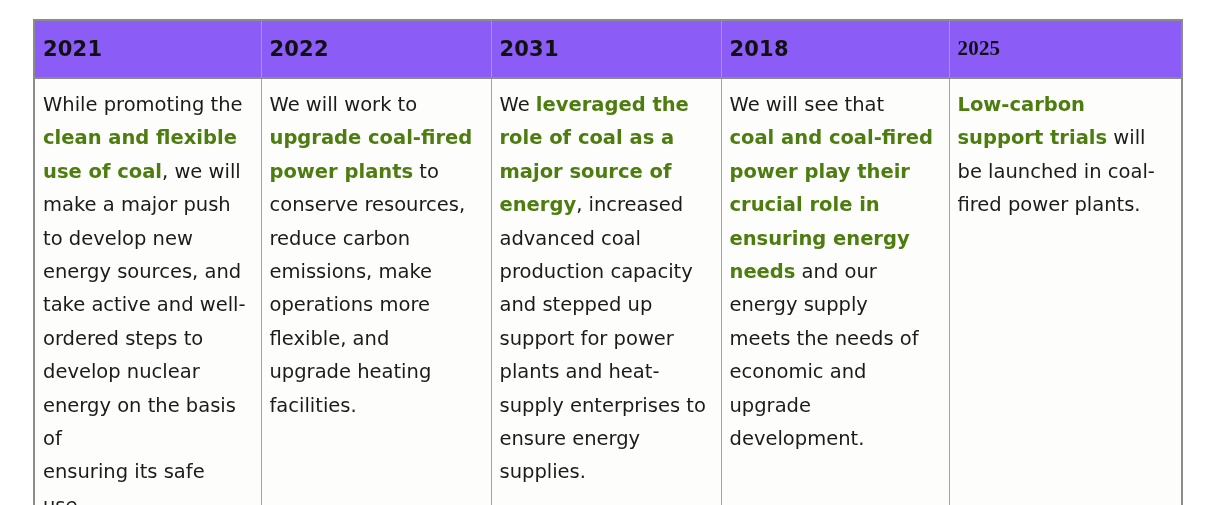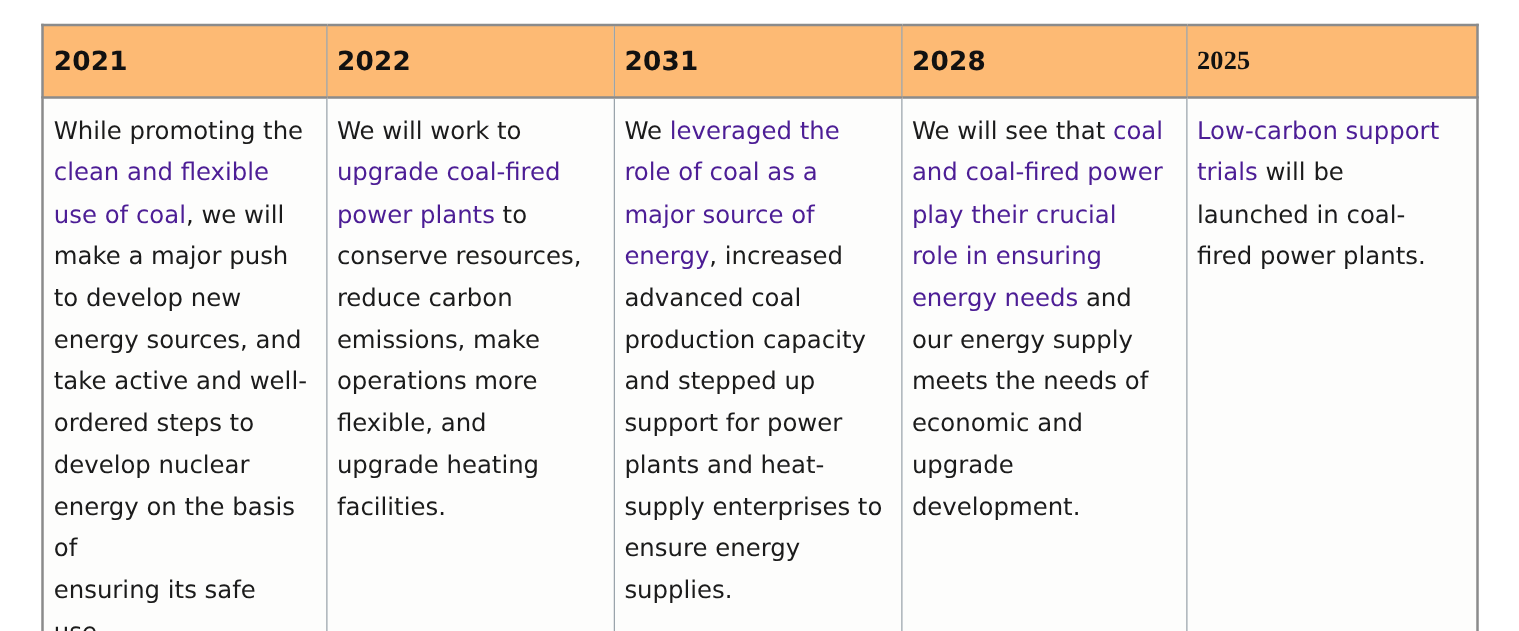--- a/index.html
+++ b/index.html
@@ -26,21 +26,21 @@
     table-layout: fixed;
     background: #fdfdfc;
   }
   table.policy-table colgroup col.c1 { width: 227px; }
   table.policy-table colgroup col.c2 { width: 230px; }
   table.policy-table colgroup col.c3 { width: 230px; }
   table.policy-table colgroup col.c4 { width: 228px; }
   table.policy-table colgroup col.c5 { width: 233px; }
 
   thead th {
-    background: #fdba74;
+    background: #8b5cf6;
     border-top: 2px solid #8b8b8b;
     border-bottom: 2px solid #8b8b8b;
     border-left: 1px solid #9aa4ab;
     border-right: 1px solid #9aa4ab;
     text-align: left;
     font-weight: bold;
     font-size: 21px;
     color: #111111;
     padding: 11px 0 12px 8px;
     letter-spacing: 0.2px;
@@ -70,42 +70,42 @@
   tbody td:first-child {
     border-left: 2px solid #8b8b8b;
   }
   tbody td:last-child {
     border-right: 2px solid #8b8b8b;
   }
   tbody td .cell-text {
     display: block;
   }
   tbody td b, tbody td strong {
-    font-weight: normal;
-    color: #4c1d95;
+    font-weight: bold;
+    color: #4d7c0f;
   }
 </style>
 </head>
 <body>
 
 <div id="table-wrap">
   <table class="policy-table">
     <colgroup>
       <col class="c1">
         <col class="c2">
         <col class="c3">
         <col class="c4">
         <col class="c5">
     </colgroup>
     <thead>
       <tr>
         <th>2021</th>
         <th>2022</th>
         <th>2031</th>
-        <th>2028</th>
+        <th>2018</th>
         <th>2025</th>
       </tr>
     </thead>
     <tbody>
       <tr>
         <td>
           <span class="cell-text"><span>While promoting the </span><b>clean and flexible use of coal</b><span>, we will make a major push to develop new energy sources, and take active and well-ordered steps to develop nuclear energy on the basis of</span><br><span>ensuring its safe use.</span></span>
         </td>
         <td>
           <span class="cell-text"><span>We will work to </span><b>upgrade coal-fired power plants</b><span> to conserve resources, reduce carbon emissions, make operations more flexible, and upgrade heating facilities.</span></span>

